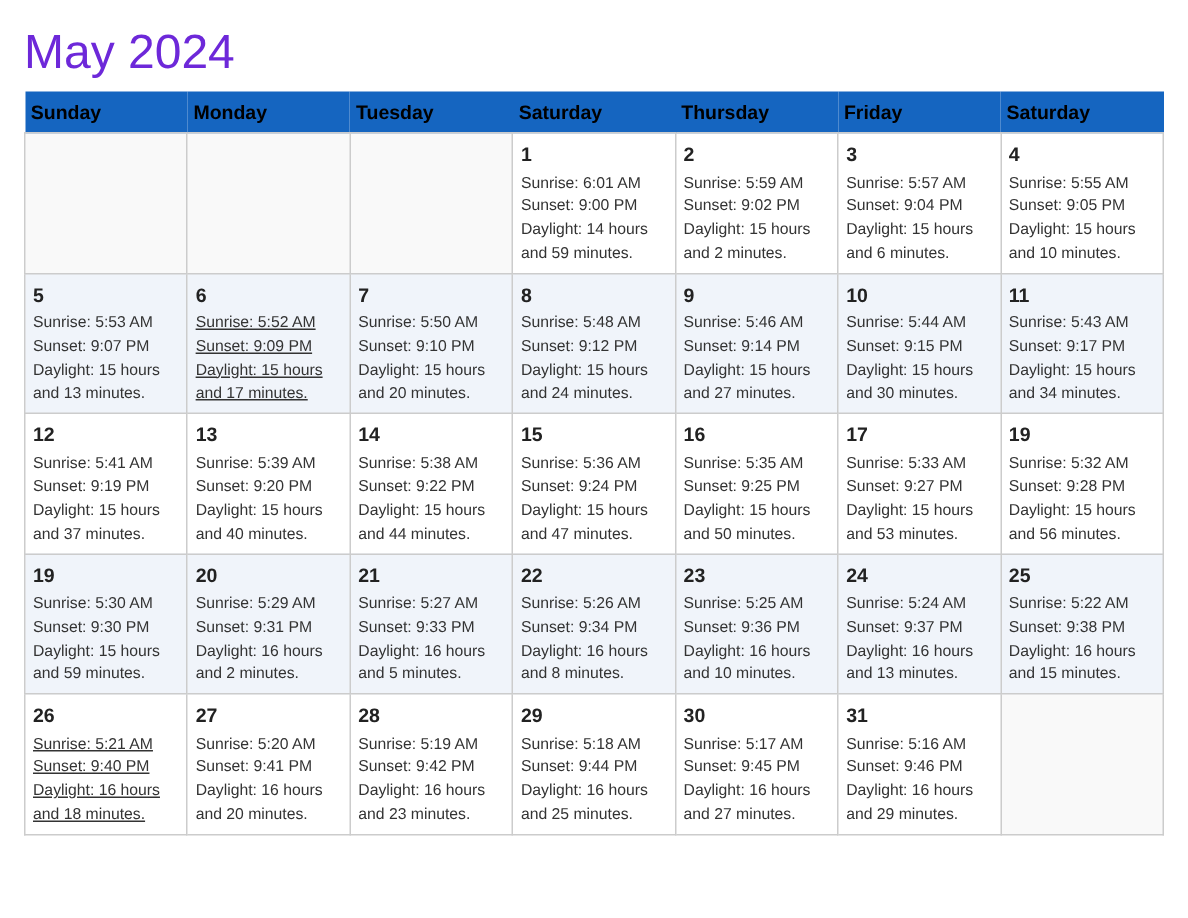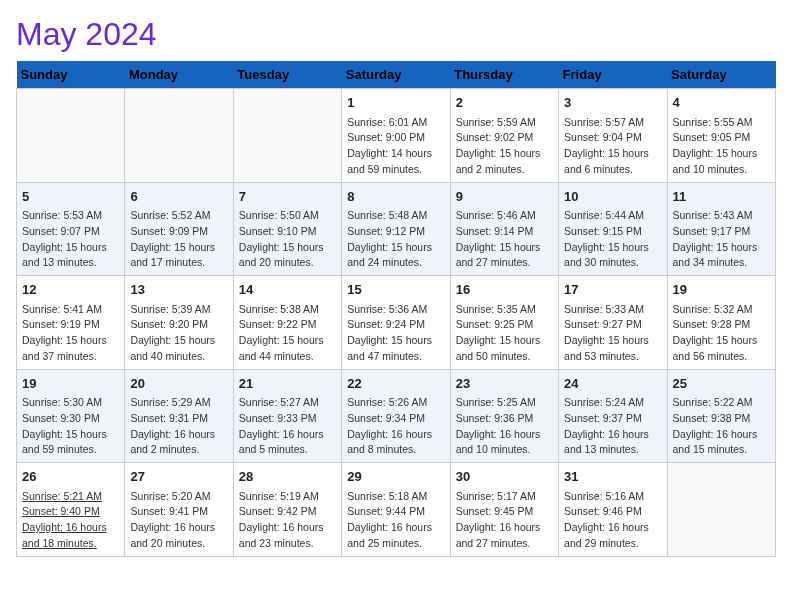--- a/index.html
+++ b/index.html
@@ -137,21 +137,21 @@
       <tr>
         <td>
           <span class="day-num">5</span>
           <div class="day-info" style="white-space: pre-line;">Sunrise: 5:53 AM
 Sunset: 9:07 PM
 Daylight: 15 hours
 and 13 minutes.</div>
         </td>
         <td>
           <span class="day-num">6</span>
-          <div class="day-info" style="white-space: pre-line;">Sunrise: 5:52 AM
+          <div class="day-info" style="white-space: pre-line; text-decoration: underline;">Sunrise: 5:52 AM
 Sunset: 9:09 PM
 Daylight: 15 hours
 and 17 minutes.</div>
         </td>
         <td>
           <span class="day-num">7</span>
           <div class="day-info" style="white-space: pre-line;">Sunrise: 5:50 AM
 Sunset: 9:10 PM
 Daylight: 15 hours
 and 20 minutes.</div>

